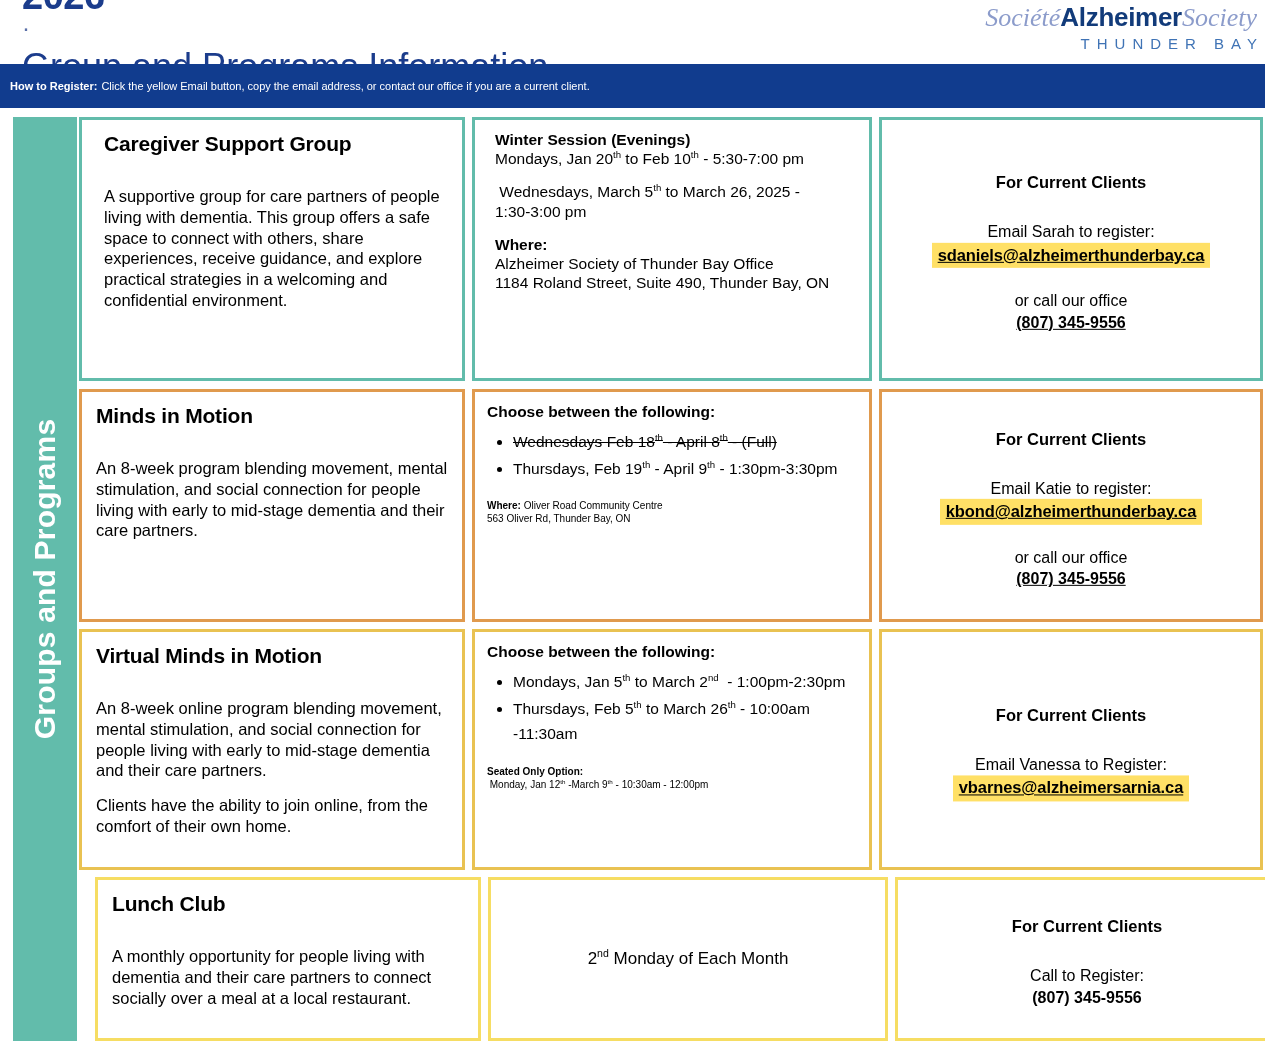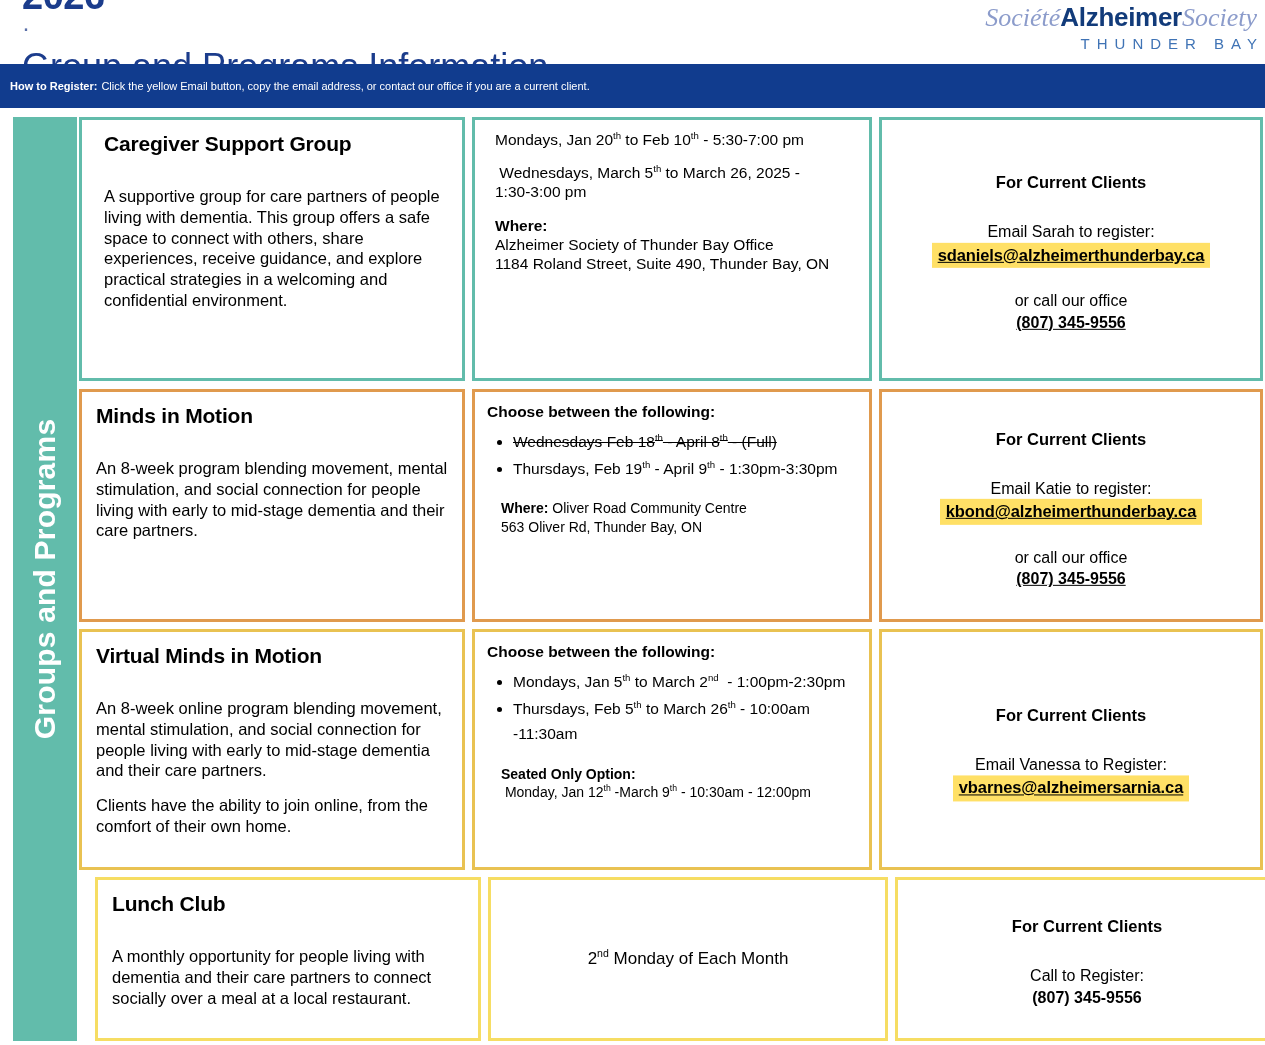--- a/index.html
+++ b/index.html
@@ -188,23 +188,22 @@
     margin: 8px 0 0 0;
     padding-left: 26px;
     font-size: 15.5px;
     line-height: 1.62;
   }
   .bul li { margin-bottom: 2px; }
   .strike { text-decoration: line-through; }
 
   .where-blk {
     margin-top: 18px;
-    font-size: 14px;
+    font-size: 10px;
     line-height: 1.3;
-    margin-left: 14px;
   }
   .where-blk b { font-weight: bold; }
 
   .reg {
     text-align: center;
     font-size: 16px;
     line-height: 1.35;
     padding-top: 6px;
   }
   .reg .rhd {
@@ -275,20 +274,21 @@
 <div class="grid">
 
   <div class="row row-1">
     <div class="cell cell-a teal">
       <div class="prog-title">Caregiver Support Group</div>
       <div class="prog-desc">A supportive group for care partners of people living with dementia. This group offers a safe space to connect with others, share experiences, receive guidance, and explore practical strategies in a welcoming and confidential environment.</div>
     </div>
     <div class="cell cell-b teal">
       <div class="sess">
         <div class="blk">
+          <span class="ln hd">Winter Session (Evenings)</span>
           <span class="ln">Mondays, Jan 20<sup>th</sup> to Feb 10<sup>th</sup> - 5:30-7:00 pm</span>
         </div>
         <div class="blk">
           <span class="ln">&nbsp;Wednesdays, March 5<sup>th</sup> to March 26, 2025 -</span>
           <span class="ln">1:30-3:00 pm</span>
         </div>
         <div class="blk">
           <span class="ln hd">Where:</span>
           <span class="ln">Alzheimer Society of Thunder Bay Office</span>
           <span class="ln">1184 Roland Street, Suite 490, Thunder Bay, ON</span>

